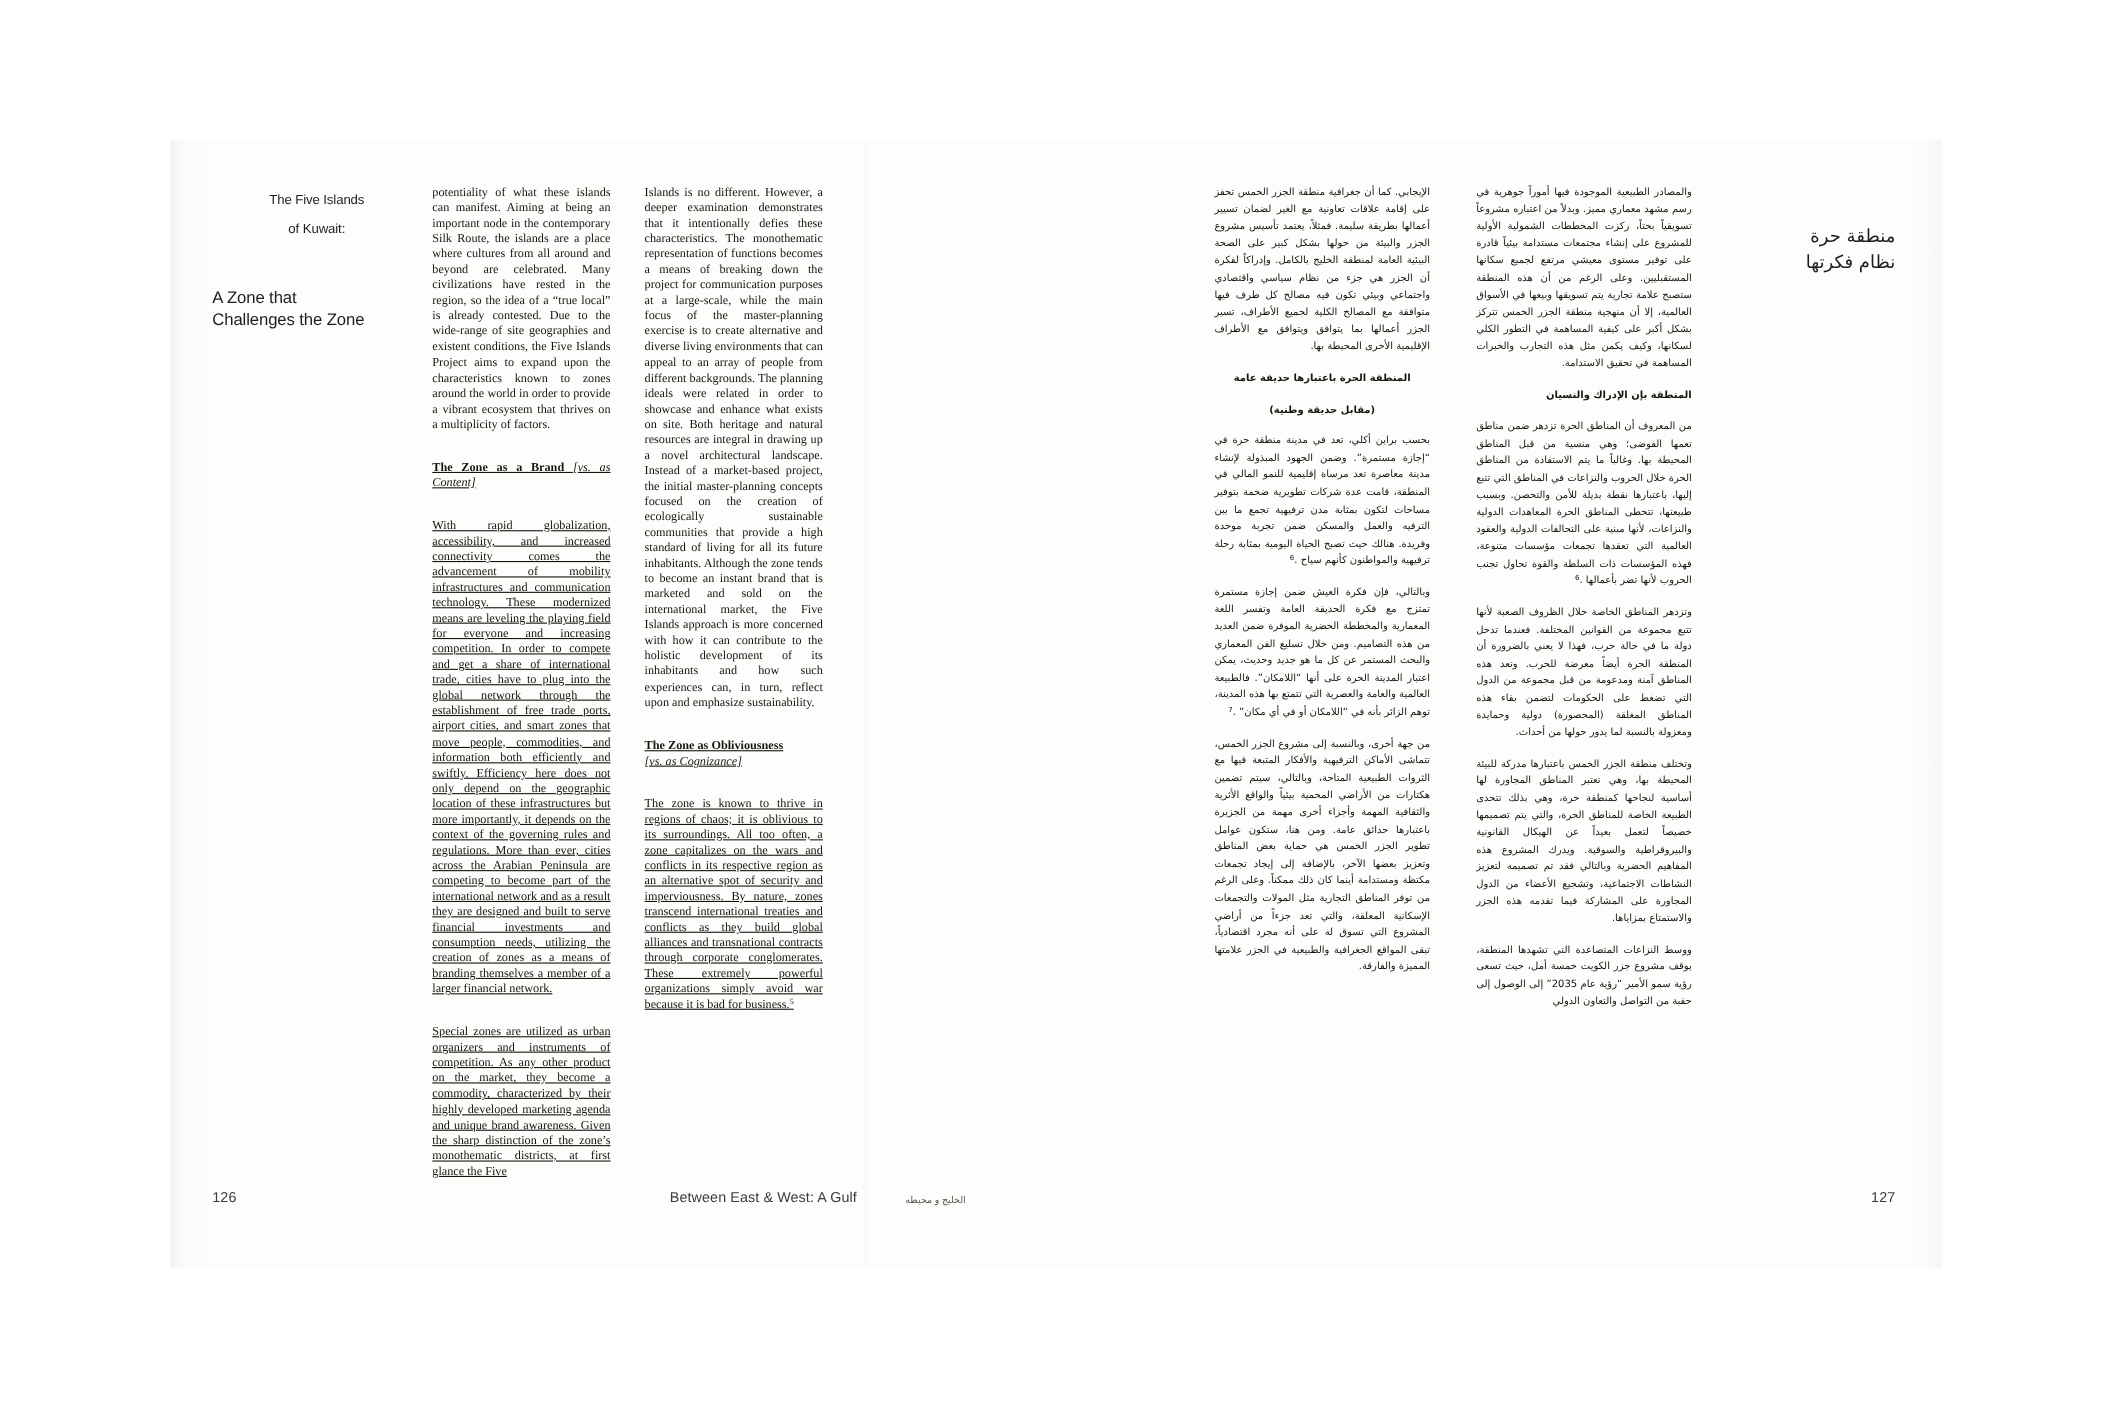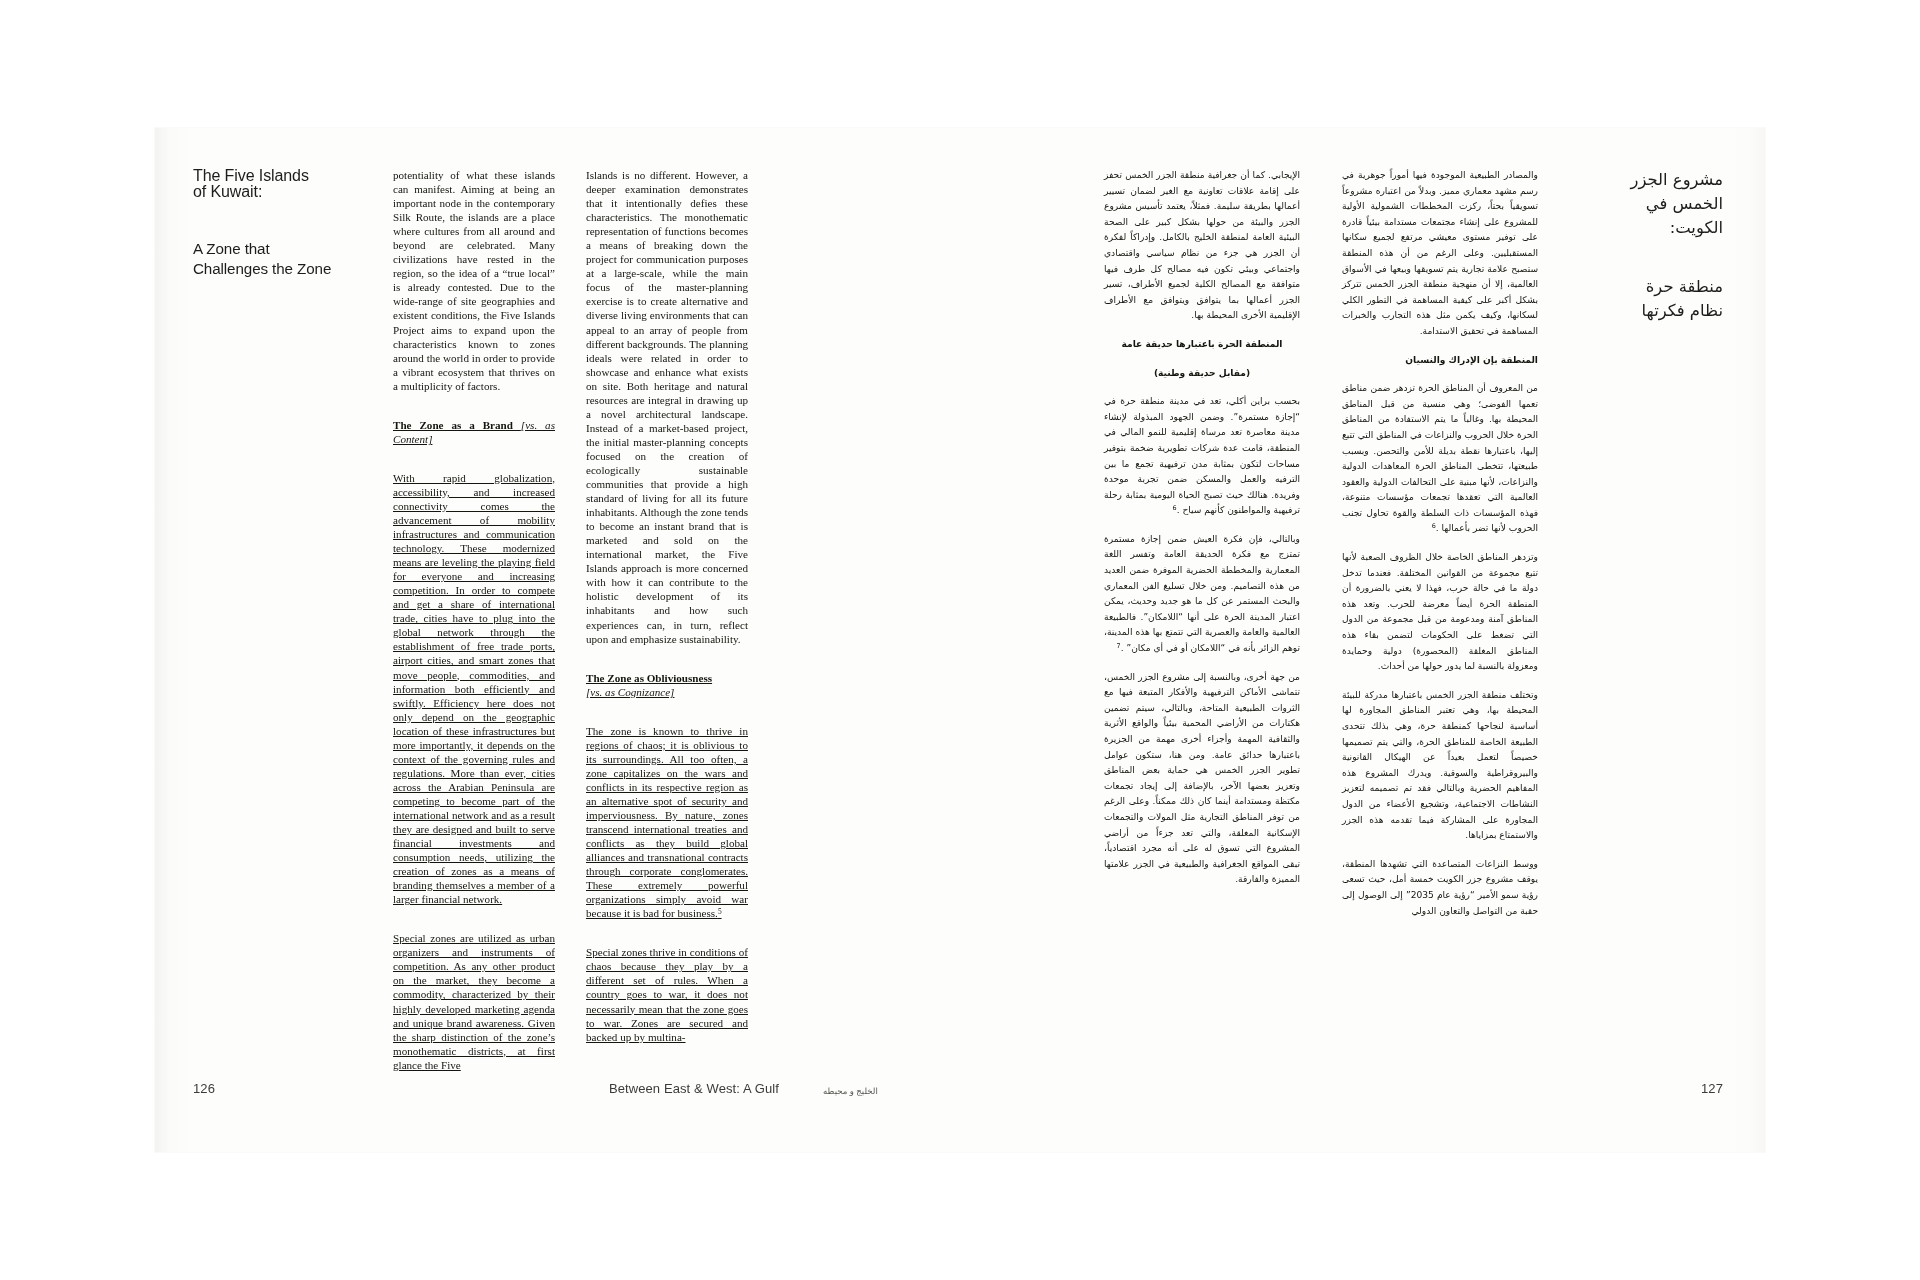--- a/index.html
+++ b/index.html
@@ -62,25 +62,26 @@
     gap: 0;
   }
   .col-title {
     width: 200px;
     flex: none;
     padding-right: 10px;
     box-sizing: border-box;
   }
   .doc-title {
     font-family: "Liberation Sans", sans-serif;
-    font-size: 16px;
-    line-height: 16px;
+    font-size: 12px;
+    line-height: 27px;
     color: #1d1d1b;
     letter-spacing: -0.1px;
     white-space: pre-line;
+    text-align: center;
   }
   .doc-subtitle {
     font-family: "Liberation Sans", sans-serif;
     font-size: 15.2px;
     line-height: 19.5px;
     color: #1d1d1b;
     letter-spacing: -0.1px;
     margin-top: 39px;
     white-space: pre-line;
   }
@@ -210,38 +211,34 @@
           <p>potentiality of what these islands can manifest. Aiming at being an important node in the contemporary Silk Route, the islands are a place where cultures from all around and beyond are celebrated. Many civilizations have rested in the region, so the idea of a “true local” is already contested. Due to the wide-range of site geographies and existent conditions, the Five Islands Project aims to expand upon the characteristics known to zones around the world in order to provide a vibrant ecosystem that thrives on a multiplicity of factors.</p>
           <p><span class="hd">The Zone as a Brand </span><span class="it">[vs. as Content]</span></p>
           <p class="tight">With rapid globalization, accessibility, and increased connectivity comes the advancement of mobility infrastructures and communication technology. These modernized means are leveling the playing field for everyone and increasing competition. In order to compete and get a share of international trade, cities have to plug into the global network through the establishment of free trade ports, airport cities, and smart zones that move people, commodities, and information both efficiently and swiftly. Efficiency here does not only depend on the geographic location of these infrastructures but more importantly, it depends on the context of the governing rules and regulations. More than ever, cities across the Arabian Peninsula are competing to become part of the international network and as a result they are designed and built to serve financial investments and consumption needs, utilizing the creation of zones as a means of branding themselves a member of a larger financial network.</p>
           <p>Special zones are utilized as urban organizers and instruments of competition. As any other product on the market, they become a commodity, characterized by their highly developed marketing agenda and unique brand awareness. Given the sharp distinction of the zone’s monothematic districts, at first glance the Five</p>
         </div>
 
         <div class="col-body c2">
           <p>Islands is no different. However, a deeper examination demonstrates that it intentionally defies these characteristics. The monothematic representation of functions becomes a means of breaking down the project for communication purposes at a large-scale, while the main focus of the master-planning exercise is to create alternative and diverse living environments that can appeal to an array of people from different backgrounds. The planning ideals were related in order to showcase and enhance what exists on site. Both heritage and natural resources are integral in drawing up a novel architectural landscape. Instead of a market-based project, the initial master-planning concepts focused on the creation of ecologically sustainable communities that provide a high standard of living for all its future inhabitants. Although the zone tends to become an instant brand that is marketed and sold on the international market, the Five Islands approach is more concerned with how it can contribute to the holistic development of its inhabitants and how such experiences can, in turn, reflect upon and emphasize sustainability.</p>
           <p><span class="hd">The Zone as Obliviousness</span><br><span class="it">[vs. as Cognizance]</span></p>
           <p class="tight"><span>The zone is known to thrive in regions of chaos; it is oblivious to its surroundings. All too often, a zone capitalizes on the wars and conflicts in its respective region as an alternative spot of security and imperviousness. By nature, zones transcend international treaties and conflicts as they build global alliances and transnational contracts through corporate conglomerates. These extremely powerful organizations simply avoid war because it is bad for business.</span><sup>5</sup></p>
-          <p>Special zones thrive in conditions of chaos because they play by a different set of rules. When a country goes to war, it does not necessarily mean that the zone goes to war. Zones are secured and backed up by multina-</p>
         </div>
 
       </div>
 
       <div class="footer footer-l-num">126</div>
       <div class="footer footer-l-run">Between East &amp; West: A Gulf</div>
     </div>
 
     <div class="gutter"></div>
 
     <div class="page page-right">
       <div class="r-inner">
 
         <div class="col-title-ar">
-          <div class="doc-title-ar">مشروع الجزر
-الخمس في
-الكويت:</div>
           <div class="doc-subtitle-ar">منطقة حرة
 نظام فكرتها</div>
         </div>
 
         <div class="col-ar a1">
           <p>والمصادر الطبيعية الموجودة فيها أموراً جوهرية في رسم مشهد معماري مميز. وبدلاً من اعتباره مشروعاً تسويقياً بحتاً، ركزت المخططات الشمولية الأولية للمشروع على إنشاء مجتمعات مستدامة بيئياً قادرة على توفير مستوى معيشي مرتفع لجميع سكانها المستقبليين. وعلى الرغم من أن هذه المنطقة ستصبح علامة تجارية يتم تسويقها وبيعها في الأسواق العالمية، إلا أن منهجية منطقة الجزر الخمس تتركز بشكل أكبر على كيفية المساهمة في التطور الكلي لسكانها، وكيف يكمن مثل هذه التجارب والخبرات المساهمة في تحقيق الاستدامة.</p>
           <p class="hd-ar">المنطقة بإن الإدراك والنسيان</p>
           <p class="tight"><span>من المعروف أن المناطق الحرة تزدهر ضمن مناطق تعمها الفوضى؛ وهي منسية من قبل المناطق المحيطة بها. وغالباً ما يتم الاستفادة من المناطق الحرة خلال الحروب والنزاعات في المناطق التي تتبع إليها، باعتبارها نقطة بديلة للأمن والتحصن. وبسبب طبيعتها، تتخطى المناطق الحرة المعاهدات الدولية والنزاعات، لأنها مبنية على التحالفات الدولية والعقود العالمية التي تعقدها تجمعات مؤسسات متنوعة، فهذه المؤسسات ذات السلطة والقوة تحاول تجنب الحروب لأنها تضر بأعمالها .</span><sup>6</sup></p>
           <p>وتزدهر المناطق الخاصة خلال الظروف الصعبة لأنها تتبع مجموعة من القوانين المختلفة. فعندما تدخل دولة ما في حالة حرب، فهذا لا يعني بالضرورة أن المنطقة الحرة أيضاً معرضة للحرب. وتعد هذه المناطق آمنة ومدعومة من قبل مجموعة من الدول التي تضغط على الحكومات لتضمن بقاء هذه المناطق المغلقة (المحصورة) دولية وحمايدة ومعزولة بالنسبة لما يدور حولها من أحداث.</p>
           <p>وتختلف منطقة الجزر الخمس باعتبارها مدركة للبيئة المحيطة بها، وهي تعتبر المناطق المجاورة لها أساسية لنجاحها كمنطقة حرة، وهي بذلك تتحدى الطبيعة الخاصة للمناطق الحرة، والتي يتم تصميمها خصيصاً لتعمل بعيداً عن الهيكال القانونية والبيروقراطية والسوقية. ويدرك المشروع هذه المفاهيم الحضرية وبالتالي فقد تم تصميمه لتعزيز النشاطات الاجتماعية، وتشجيع الأعضاء من الدول المجاورة على المشاركة فيما تقدمه هذه الجزر والاستمتاع بمزاياها.</p>

